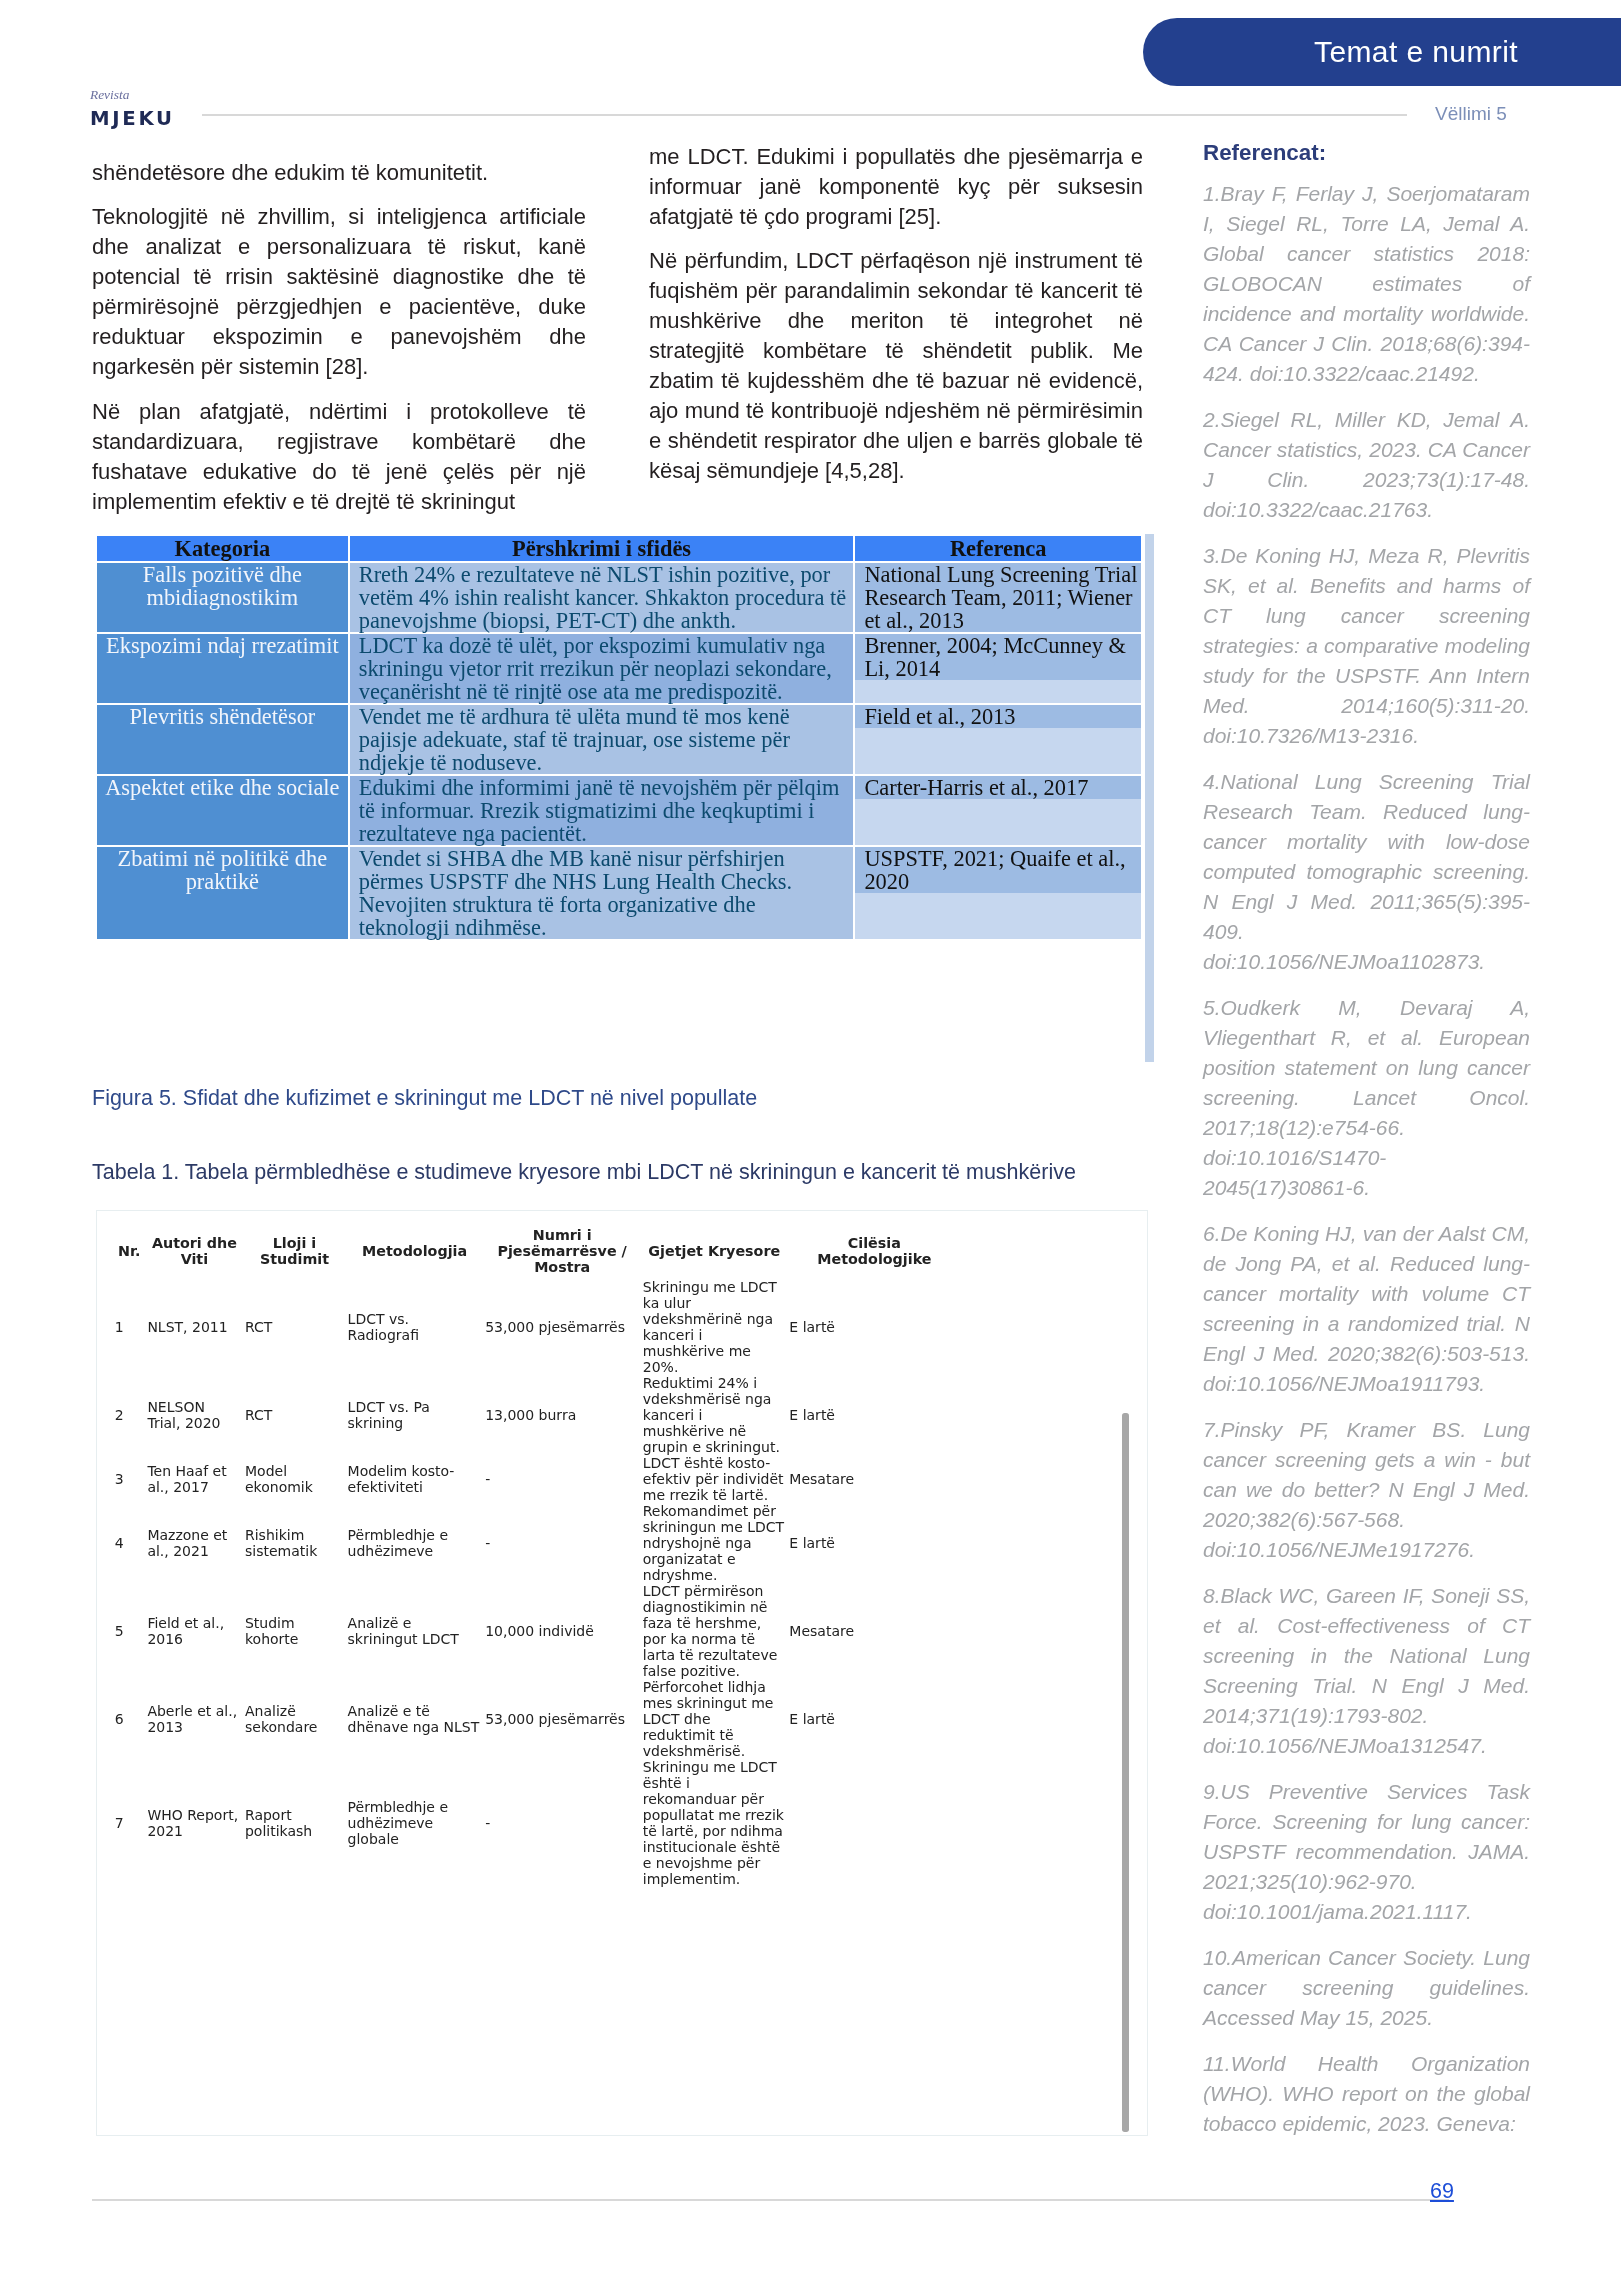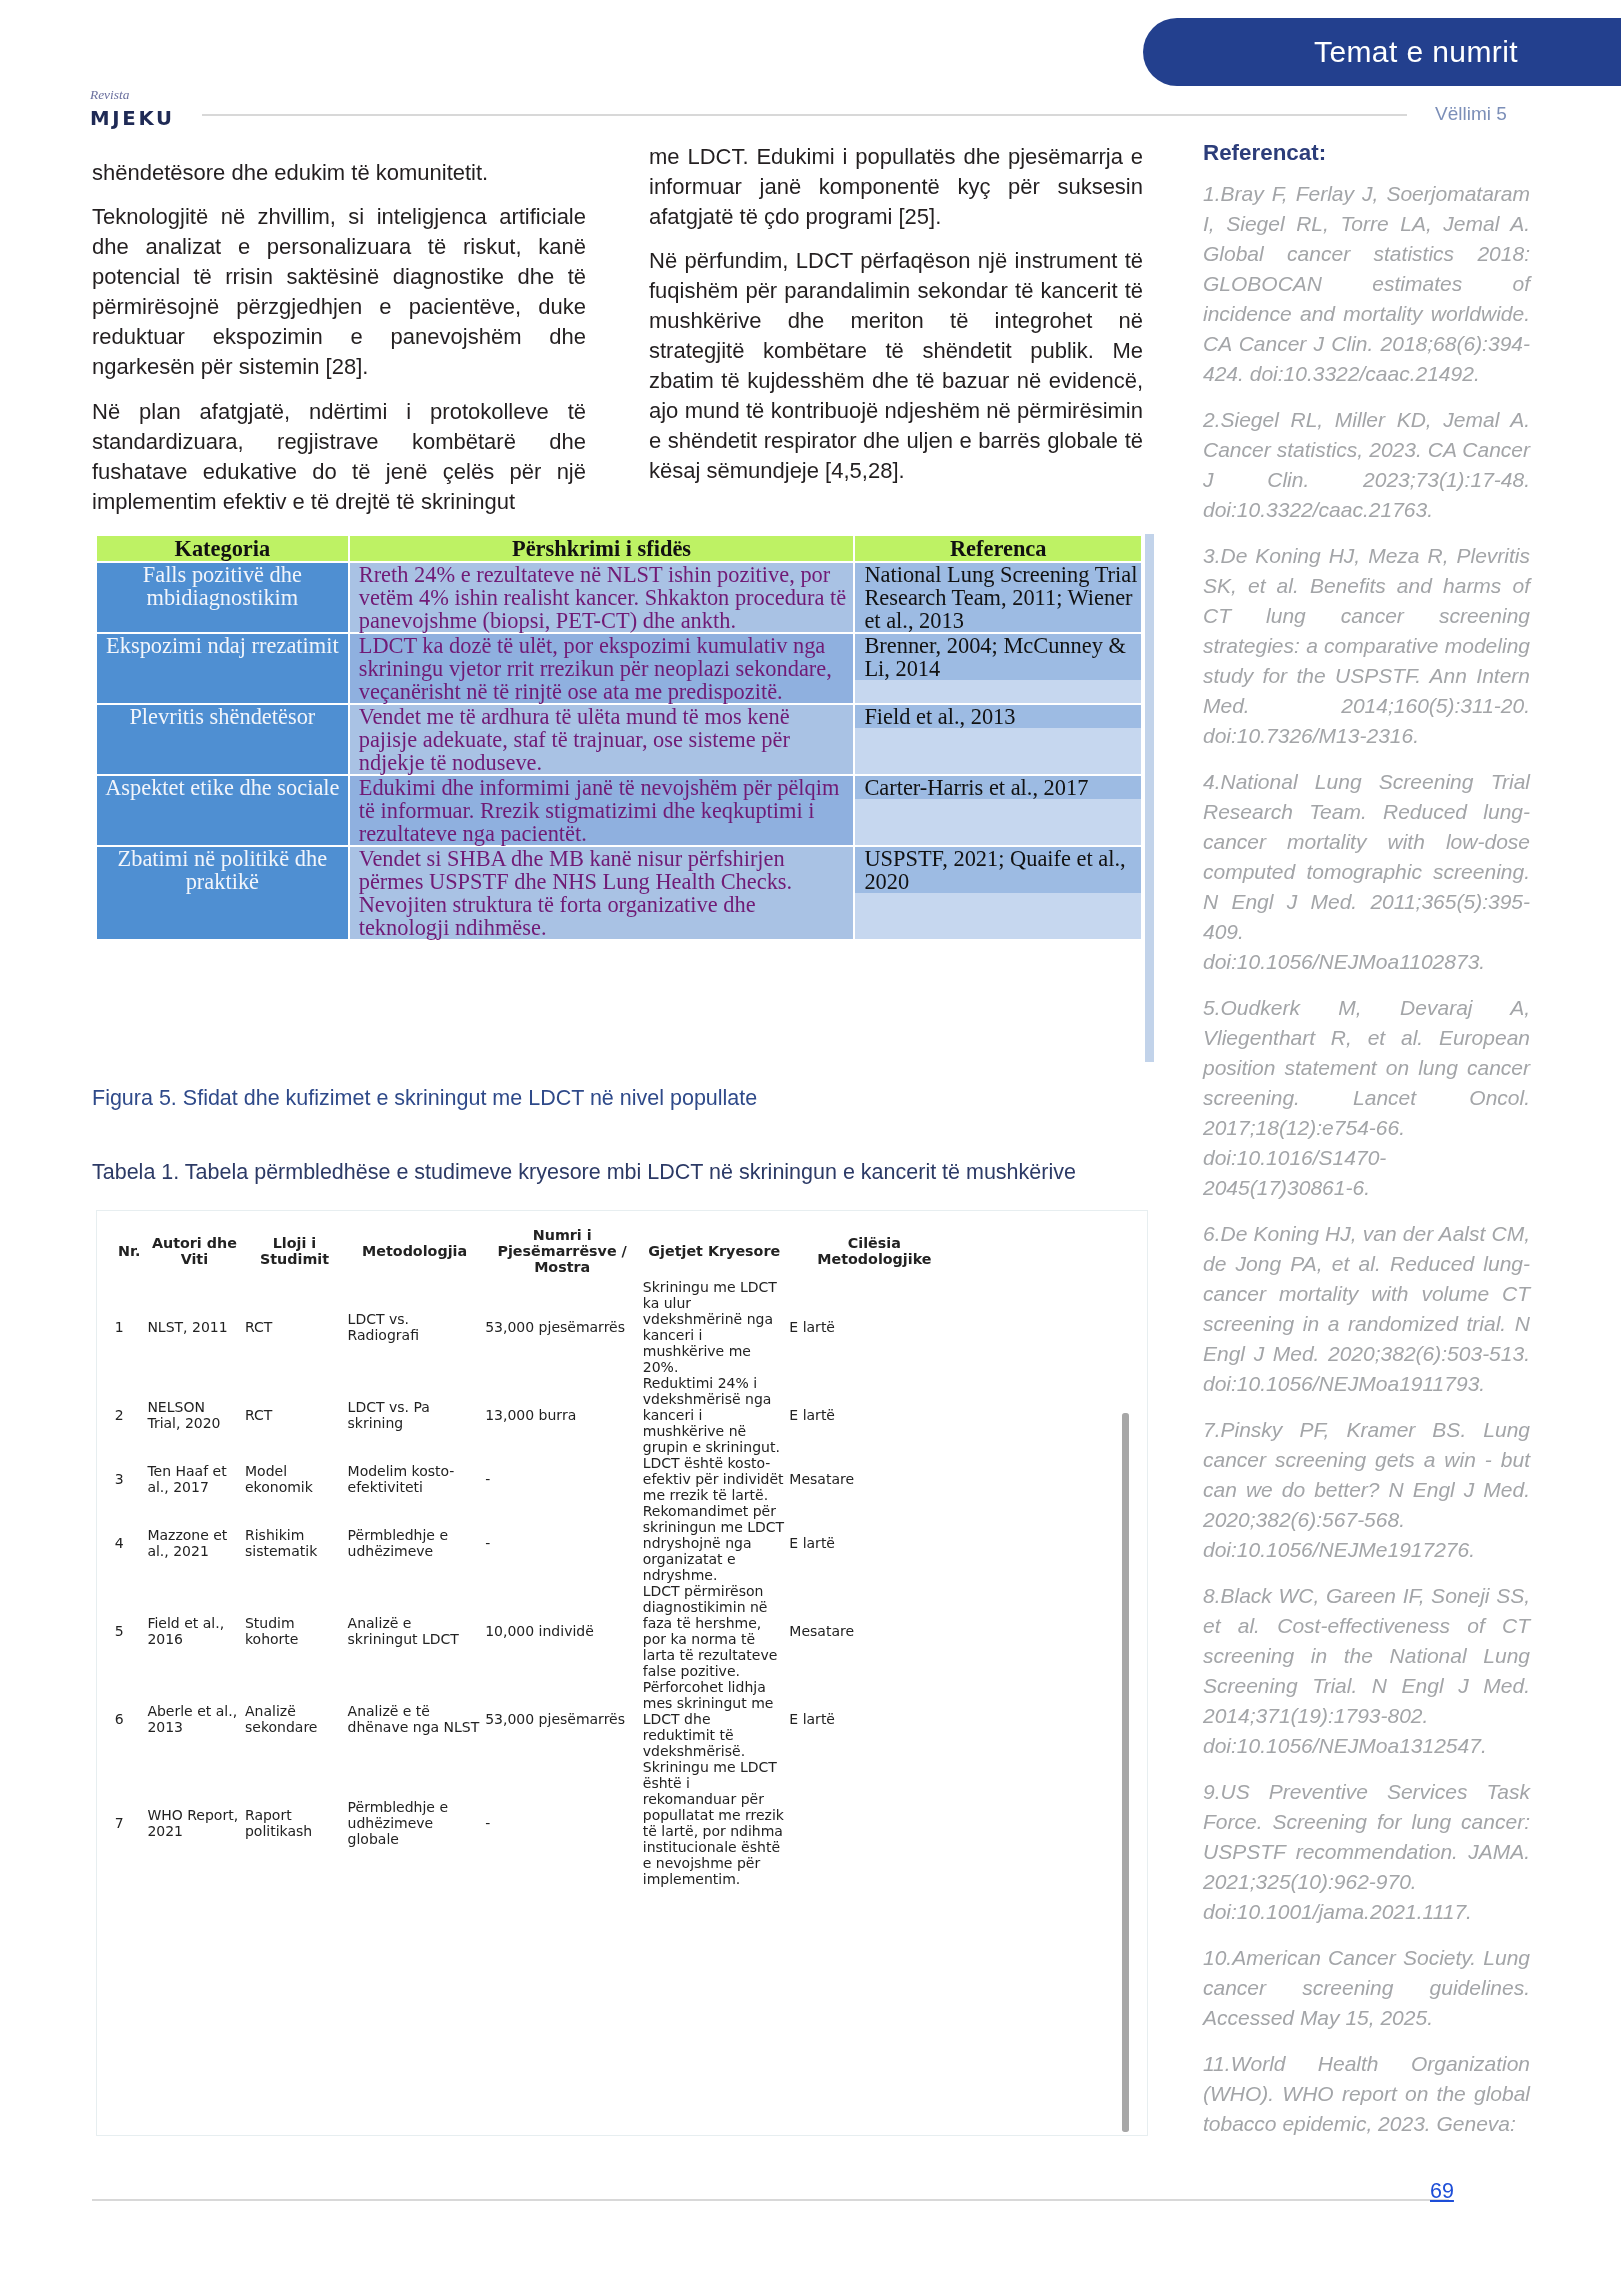--- a/index.html
+++ b/index.html
@@ -25,24 +25,24 @@
   .col1 { left: 92px; top: 158px; width: 494px; }
   .col2 { left: 649px; top: 142px; width: 494px; }
 
   .refs { position: absolute; left: 1203px; top: 140px; width: 327px; }
   .refs-title { color: #2c3d7a; font-weight: bold; font-size: 22.4px; margin-bottom: 12.5px; }
   .ref { font-style: italic; color: #a3a5a8; font-size: 21px; line-height: 30px; text-align: justify; margin: 0 0 16px 0; }
 
   
   .fig5 { position: absolute; left: 95px; top: 534px; width: 1048px; }
   .fig5 table { border-collapse: separate; border-spacing: 2.7px; width: 1048px; font-family: "Liberation Serif", serif; font-size: 22.4px; line-height: 23px; }
-  .fig5 th { background: #bef264; color: #111; font-weight: bold; padding: 0.9px 3.6px; text-align: center; }
+  .fig5 th { background: #3b82f6; color: #111; font-weight: bold; padding: 0.9px 3.6px; text-align: center; }
   .fig5 td { vertical-align: top; padding: 0 3.6px; }
   .fig5 td.cat { background: #4f8fd2; color: #f2f5fb; width: 240px; text-align: center; }
-  .fig5 td.desc { background: #a9c2e4; color: #701a75; width: 484px; padding-left: 9px; }
+  .fig5 td.desc { background: #a9c2e4; color: #0c4a6e; width: 484px; padding-left: 9px; }
   .fig5 td.ref-cell { background: #c6d7ef; color: #111; width: 269px; padding-left: 9px; }
   .fig5 tr:nth-child(even) td.desc { background: #8fb0df; }
   .fig5 .side-strip { position: absolute; right: -10.7px; top: 0; width: 9px; height: 528px; background: #c2d3ea; }
   .fig5 td.ref-cell .ref-text { background: #9dbbe3; display:block; margin: 0 -3.6px 0 -9px; padding: 0 3.6px 0 9px; }
 
   .caption { position: absolute; left: 92px; font-size: 21.5px; }
   .fig-caption { top: 1086px; color: #2f4a8a; }
   .tab-caption { top: 1160px; color: #2c3a66; }
 
   

